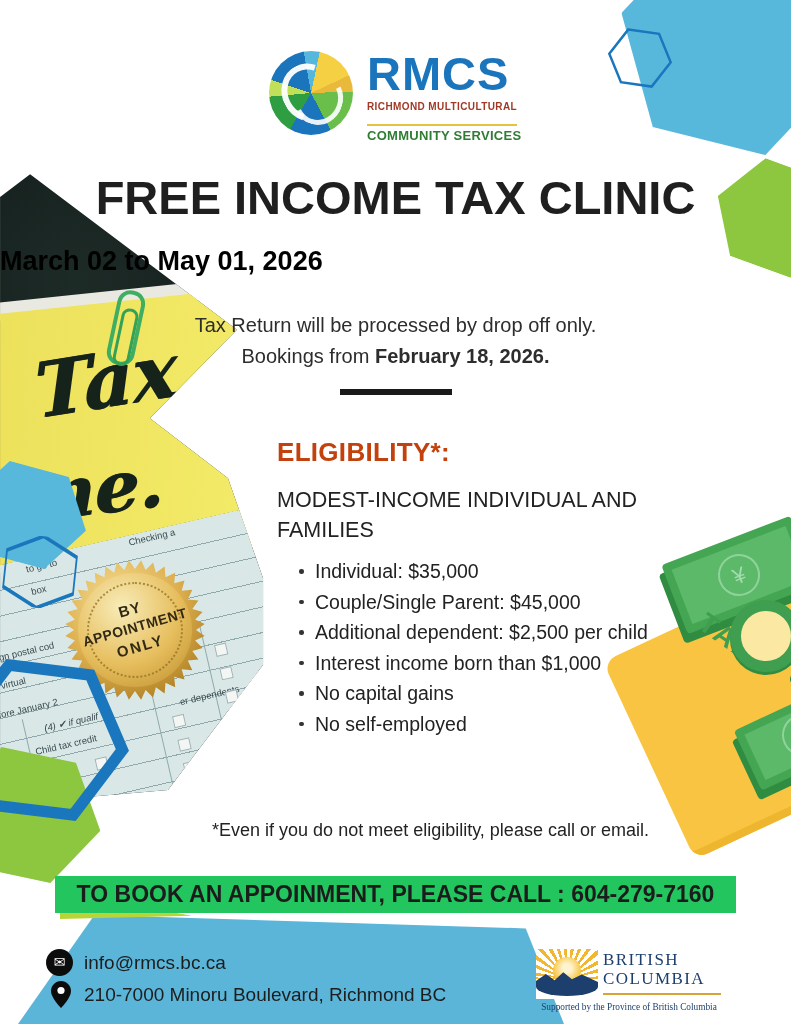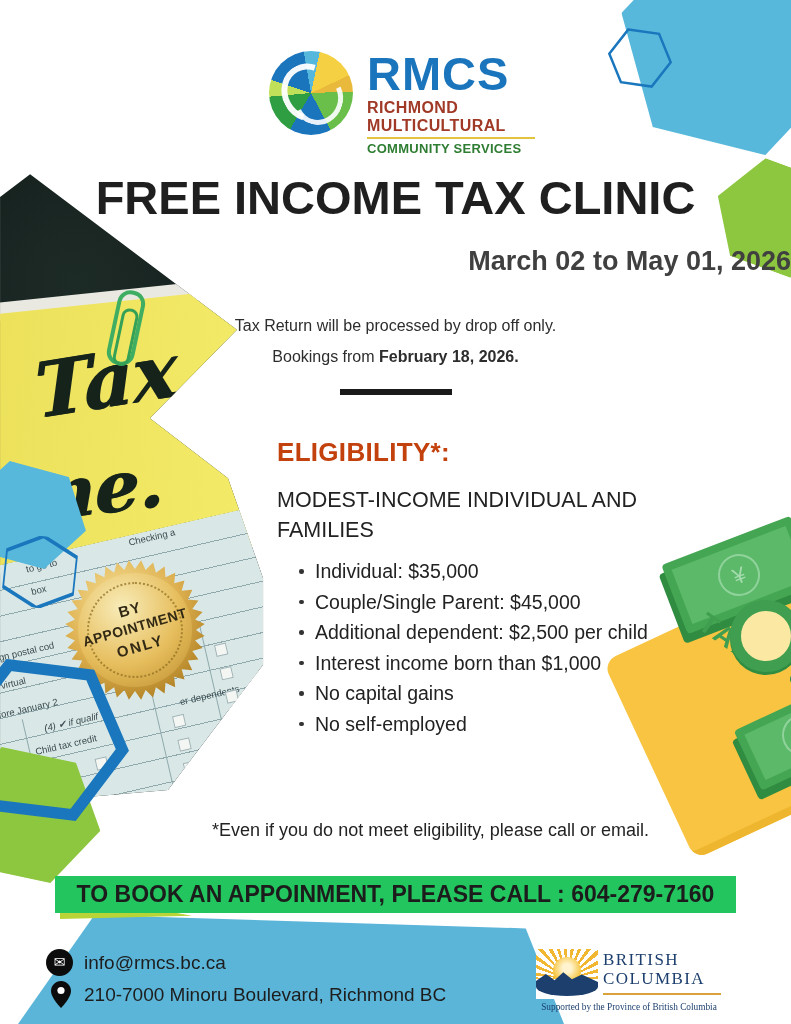--- a/index.html
+++ b/index.html
@@ -28,31 +28,31 @@
   .globe { position:absolute; left:4px; top:5px; width:84px; height:84px; border-radius:50%;
     background:conic-gradient(from 210deg,#2f9e43 0 55deg,#bfe058 55deg 78deg,#1b75bc 78deg 140deg,#56b7dc 140deg 162deg,#f4d042 162deg 215deg,#e8b93a 215deg 238deg,#6abf4b 238deg 302deg,#1b75bc 302deg 360deg); }
   .globe::before { content:""; position:absolute; left:16%; top:14%; width:50%; height:56%;
     border:6px solid rgba(255,255,255,.95); border-right-color:transparent; border-bottom-color:transparent;
     border-radius:50%; transform:rotate(-28deg); }
   .globe::after { content:""; position:absolute; left:30%; top:26%; width:46%; height:50%;
     border:5px solid rgba(255,255,255,.9); border-left-color:transparent; border-top-color:transparent;
     border-radius:50%; transform:rotate(18deg); }
   .rmcs-text { position:absolute; left:102px; top:6px; }
   .rmcs-acronym { font-size:47px; font-weight:bold; color:#1b75bc; letter-spacing:1px; line-height:44px; }
-  .rmcs-line1 { display:inline-block; font-size:16px; font-weight:bold; color:#a03a27; letter-spacing:.4px;
-    border-bottom:2px solid #e5c43d; padding-bottom:2px; margin-top:3px; }
+  .rmcs-line1 { display:inline-block; font-size:10px; font-weight:bold; color:#a03a27; letter-spacing:.4px;
+    border-bottom:2px solid #e5c43d; padding-bottom:12px; margin-top:3px; }
   .rmcs-line2 { font-size:13px; font-weight:bold; color:#2e7d32; letter-spacing:.3px; margin-top:2px; }
 
   
   .title { position:absolute; left:0; right:0; top:170px; text-align:center;
     font-size:47px; font-weight:bold; color:#1f1f1f; z-index:5; }
-  .date-range { position:absolute; left:0; right:0; top:246px; text-align:right;
-    font-size:27px; font-weight:bold; color:#404040; z-index:5; }
+  .date-range { position:absolute; left:0; right:0; top:246px; text-align:left;
+    font-size:27px; font-weight:bold; color:#000000; z-index:5; }
   .intro { position:absolute; left:0; right:0; top:310px; text-align:center;
-    font-size:16px; color:#2d2d2d; line-height:31px; z-index:5; }
+    font-size:20px; color:#2d2d2d; line-height:31px; z-index:5; }
   .divider { position:absolute; left:340px; top:389px; width:112px; height:6px; background:#1a1a1a; z-index:5; }
 
   
   .elig-heading { position:absolute; left:277px; top:437px; font-size:26px; font-weight:bold;
     color:#c2410c; letter-spacing:.3px; z-index:5; }
   .elig-sub { position:absolute; left:277px; top:486px; width:420px; font-size:21.5px;
     color:#222; line-height:29.5px; z-index:5; }
   .elig-list { position:absolute; left:293px; top:556px; width:385px; list-style:none; z-index:5; }
   .elig-list li { position:relative; padding-left:22px; max-width:380px; font-size:19.5px;
     line-height:30.5px; color:#222; }

